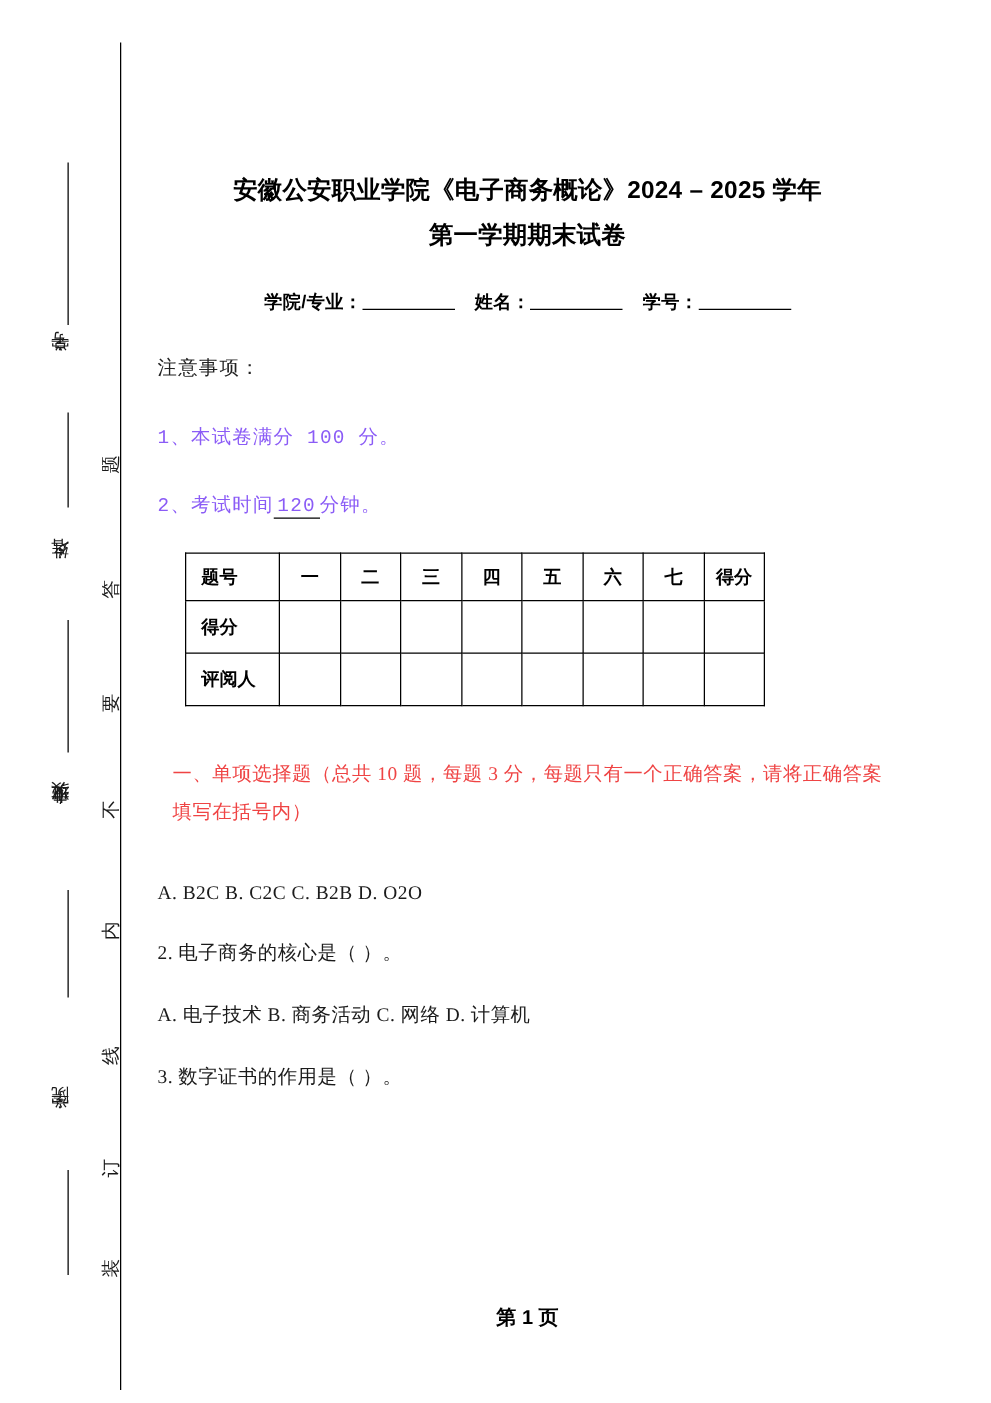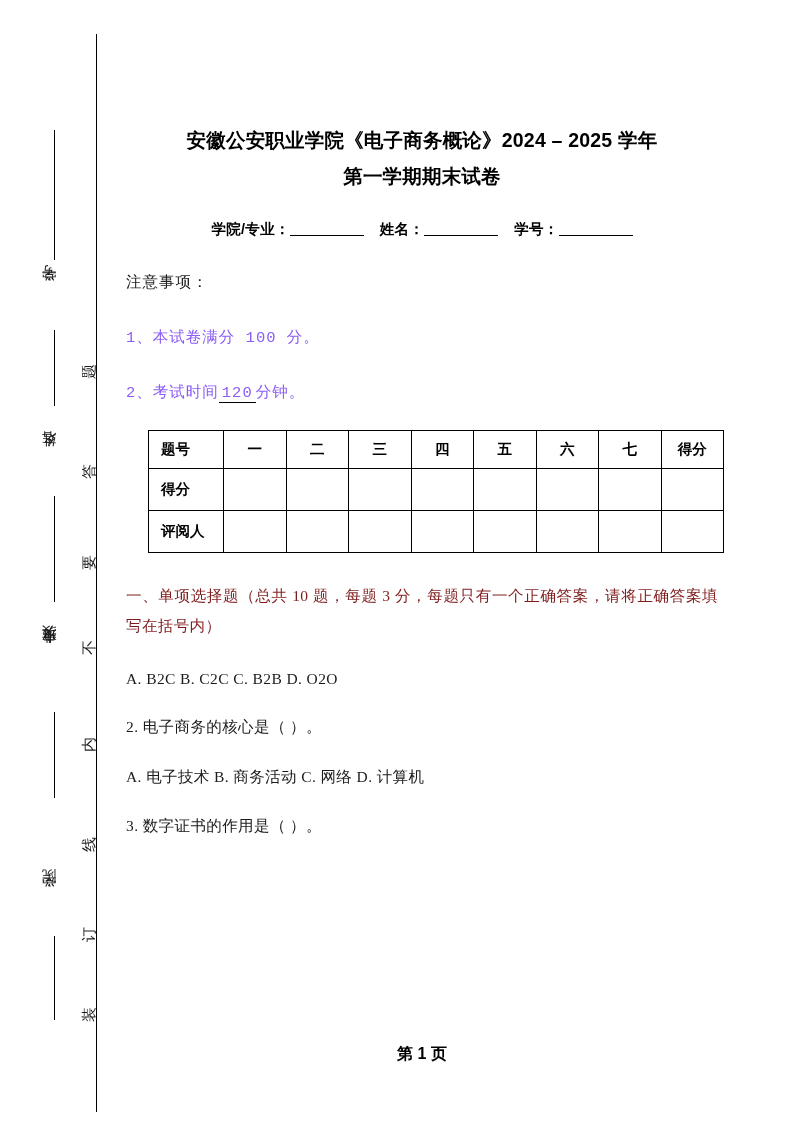--- a/index.html
+++ b/index.html
@@ -71,21 +71,21 @@
     font-family: "Liberation Serif", "DejaVu Serif", serif;
     transform: rotate(-90deg);
     transform-origin: center center;
     color: #1a1a1a;
   }
 
   
   .content {
     position: absolute;
     left: 126px;
-    top: 4px;
+    top: 16px;
     width: 592px;
   }
 
   .doc-title {
     margin: 0;
     padding-top: 118px;
     font-family: "Liberation Sans", "DejaVu Sans", sans-serif;
     font-weight: bold;
     font-size: 19.5px;
     line-height: 1.85;
@@ -136,21 +136,21 @@
   }
 
   
   .score-table-wrap {
     padding-top: 27px;
     padding-left: 22px;
   }
   table.score-table {
     border-collapse: collapse;
     table-layout: fixed;
-    width: 576px;
+    width: 464px;
   }
   table.score-table td {
     border: 1.2px solid #000;
     height: 37px;
     text-align: center;
     vertical-align: middle;
     font-family: "Liberation Sans", "DejaVu Sans", sans-serif;
     font-weight: bold;
     font-size: 14.5px;
     color: #000;
@@ -158,26 +158,26 @@
   }
   table.score-table td.rowhead {
     width: 62px;
     text-align: left;
     padding-left: 12px;
   }
   table.score-table tr.body-row td { height: 41px; }
 
   
   .section-title {
-    margin: 0;
+    margin: 12px;
     padding-top: 28px;
     font-size: 15.5px;
     line-height: 1.95;
     letter-spacing: 0.4px;
-    color: #7f1d1d;
+    color: #ef4444;
     text-align: justify;
   }
   .q-stem {
     margin: 0;
     padding-top: 24px;
     font-size: 15.5px;
     line-height: 1.6;
     letter-spacing: 0.4px;
     color: #1b1b1b;
   }

